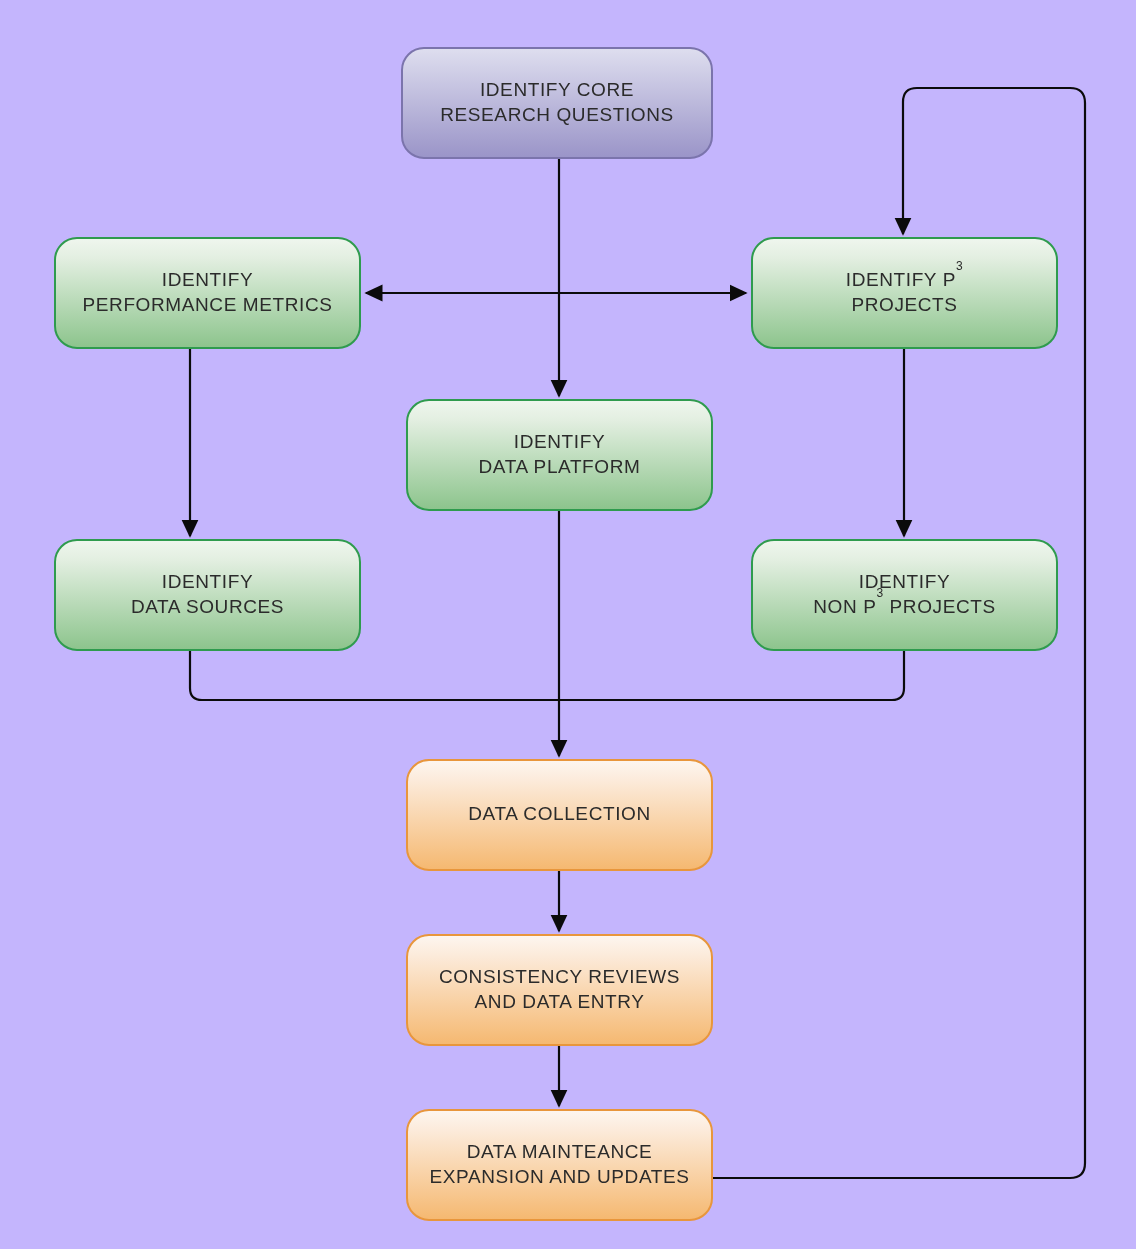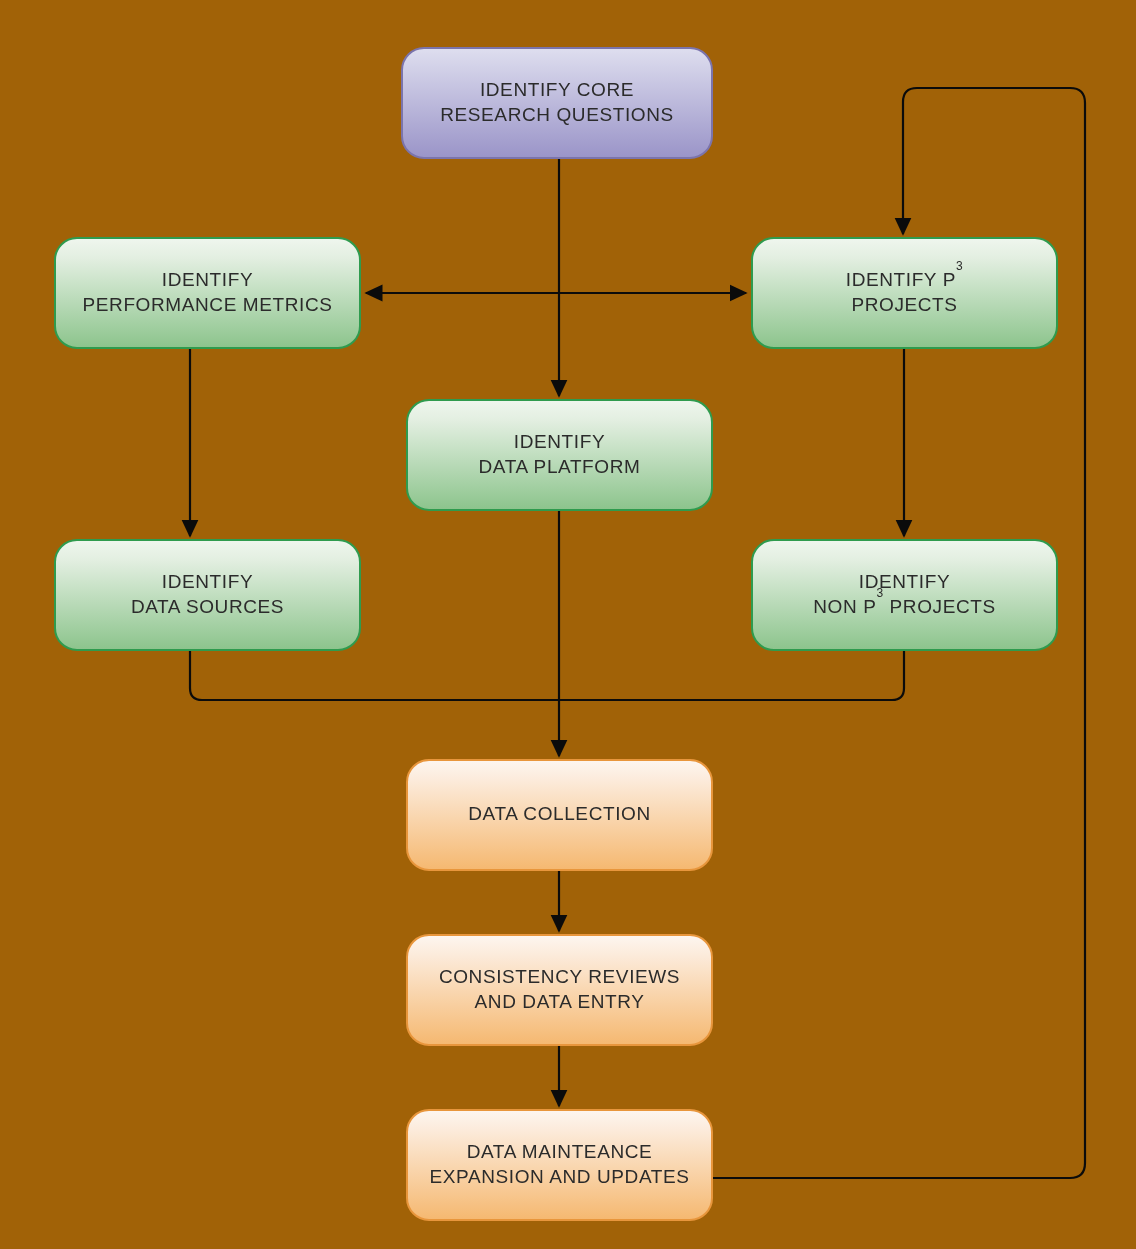--- a/index.html
+++ b/index.html
@@ -10,21 +10,21 @@
   body {
     width: 1136px;
     height: 1249px;
     font-family: "Liberation Sans", sans-serif;
     overflow: hidden;
   }
   #flowchart-root {
     position: relative;
     width: 1136px;
     height: 1249px;
-    background: #a16207;
+    background: #c4b5fd;
   }
   svg.diagram {
     position: absolute;
     top: 0;
     left: 0;
     width: 1136px;
     height: 1249px;
     display: block;
   }
   .node-label {

